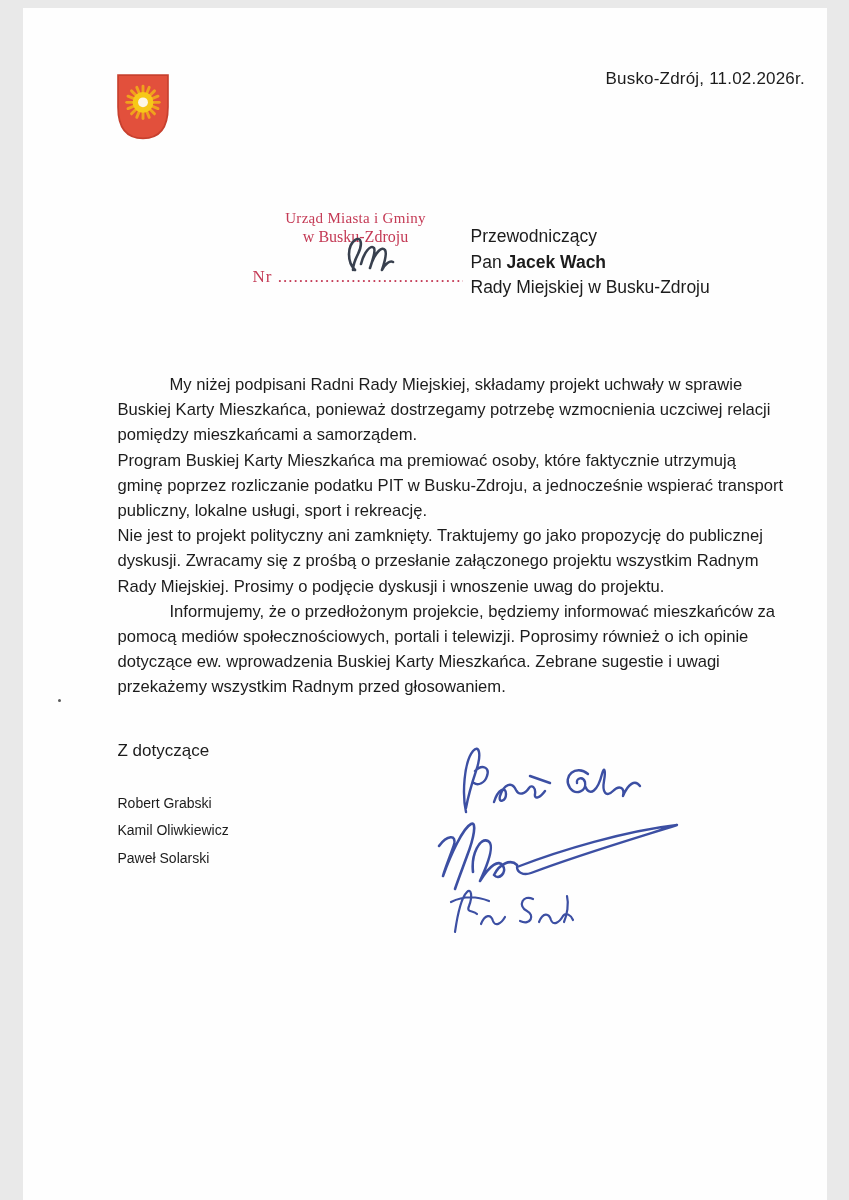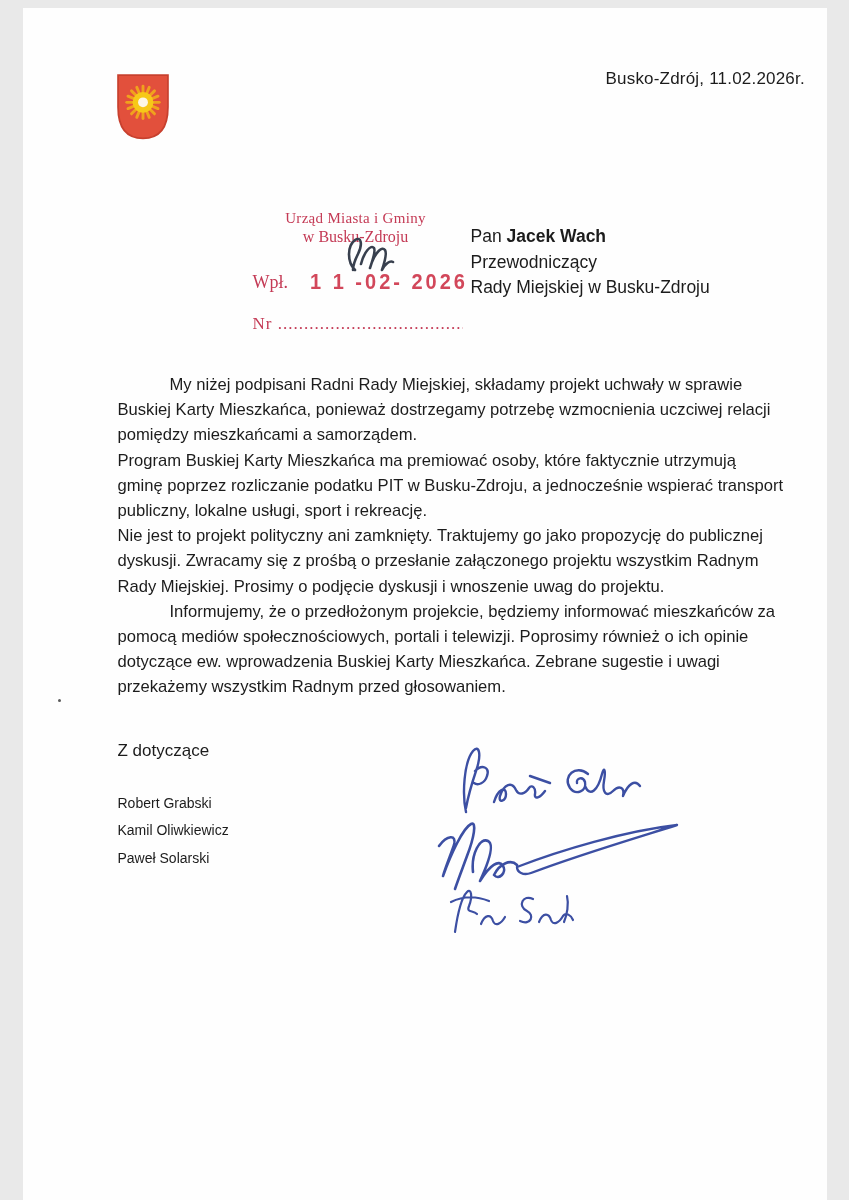--- a/index.html
+++ b/index.html
@@ -73,39 +73,35 @@
         <line x1="50" y1="24" x2="50" y2="80" transform="rotate(157.5 50 52)"></line>
       </g>
       <circle cx="50" cy="52" r="18" fill="#f7c818"></circle>
       <circle cx="50" cy="52" r="8.5" fill="#fdf6e6"></circle>
     </svg>
   </div>
 
   <div class="stamp">
     <div class="stamp-office1">Urząd Miasta i Gminy</div>
     <div class="stamp-office2">w Busku-Zdroju</div>
-    <div class="stamp-wpl-row">
-      <span class="stamp-wpl-label">Wpł.</span>
-      <span class="stamp-date">1 1 -02- 2026</span>
-    </div>
     <div class="stamp-nr-row">
       <span>Nr</span>
       <span>.........................................</span>
     </div>
   </div>
 
   <div class="stamp-paraph">
     <svg viewBox="0 0 62 46" width="62" height="46">
       <path d="M14,38 C6,30 6,14 14,8 C20,4 22,12 17,22 C14,28 12,34 12,38 M20,32 C23,20 30,12 33,16 C35,19 31,30 29,36 M31,30 C35,20 41,14 44,18 C46,21 43,32 41,38 C44,32 49,28 52,30"></path>
     </svg>
   </div>
 
   <div class="recipient">
+    <div>Przewodniczący</div>
     <div><span>Pan </span><b>Jacek Wach</b></div>
-    <div>Przewodniczący</div>
     <div>Rady Miejskiej w Busku-Zdroju</div>
   </div>
 
   <div class="letter-body">
       <p class="indent"><span>My niżej podpisani Radni Rady Miejskiej,  składamy projekt uchwały w sprawie </span><b>Buskiej Karty Mieszkańca</b><span>, ponieważ dostrzegamy potrzebę wzmocnienia uczciwej relacji pomiędzy mieszkańcami a samorządem.</span></p>
       <p><span>Program </span><b>Buskiej Karty Mieszkańca</b><span> ma premiować osoby, które faktycznie utrzymują gminę poprzez rozliczanie podatku PIT w Busku-Zdroju, a jednocześnie wspierać transport publiczny, lokalne usługi, sport i rekreację.</span></p>
       <p><b>Nie jest to projekt polityczny ani zamknięty</b><span>. Traktujemy go jako propozycję do publicznej dyskusji. Zwracamy się z prośbą o przesłanie załączonego projektu wszystkim Radnym Rady Miejskiej. Prosimy o podjęcie dyskusji i wnoszenie uwag do projektu.</span></p>
       <p class="indent"><span>Informujemy,  że o przedłożonym projekcie,  będziemy informować mieszkańców za pomocą mediów społecznościowych, portali i telewizji.  Poprosimy również o ich opinie dotyczące ew. wprowadzenia </span><b>Buskiej Karty Mieszkańca.</b><span>  Zebrane sugestie i uwagi przekażemy wszystkim Radnym przed głosowaniem.</span></p>
     </div>
 

